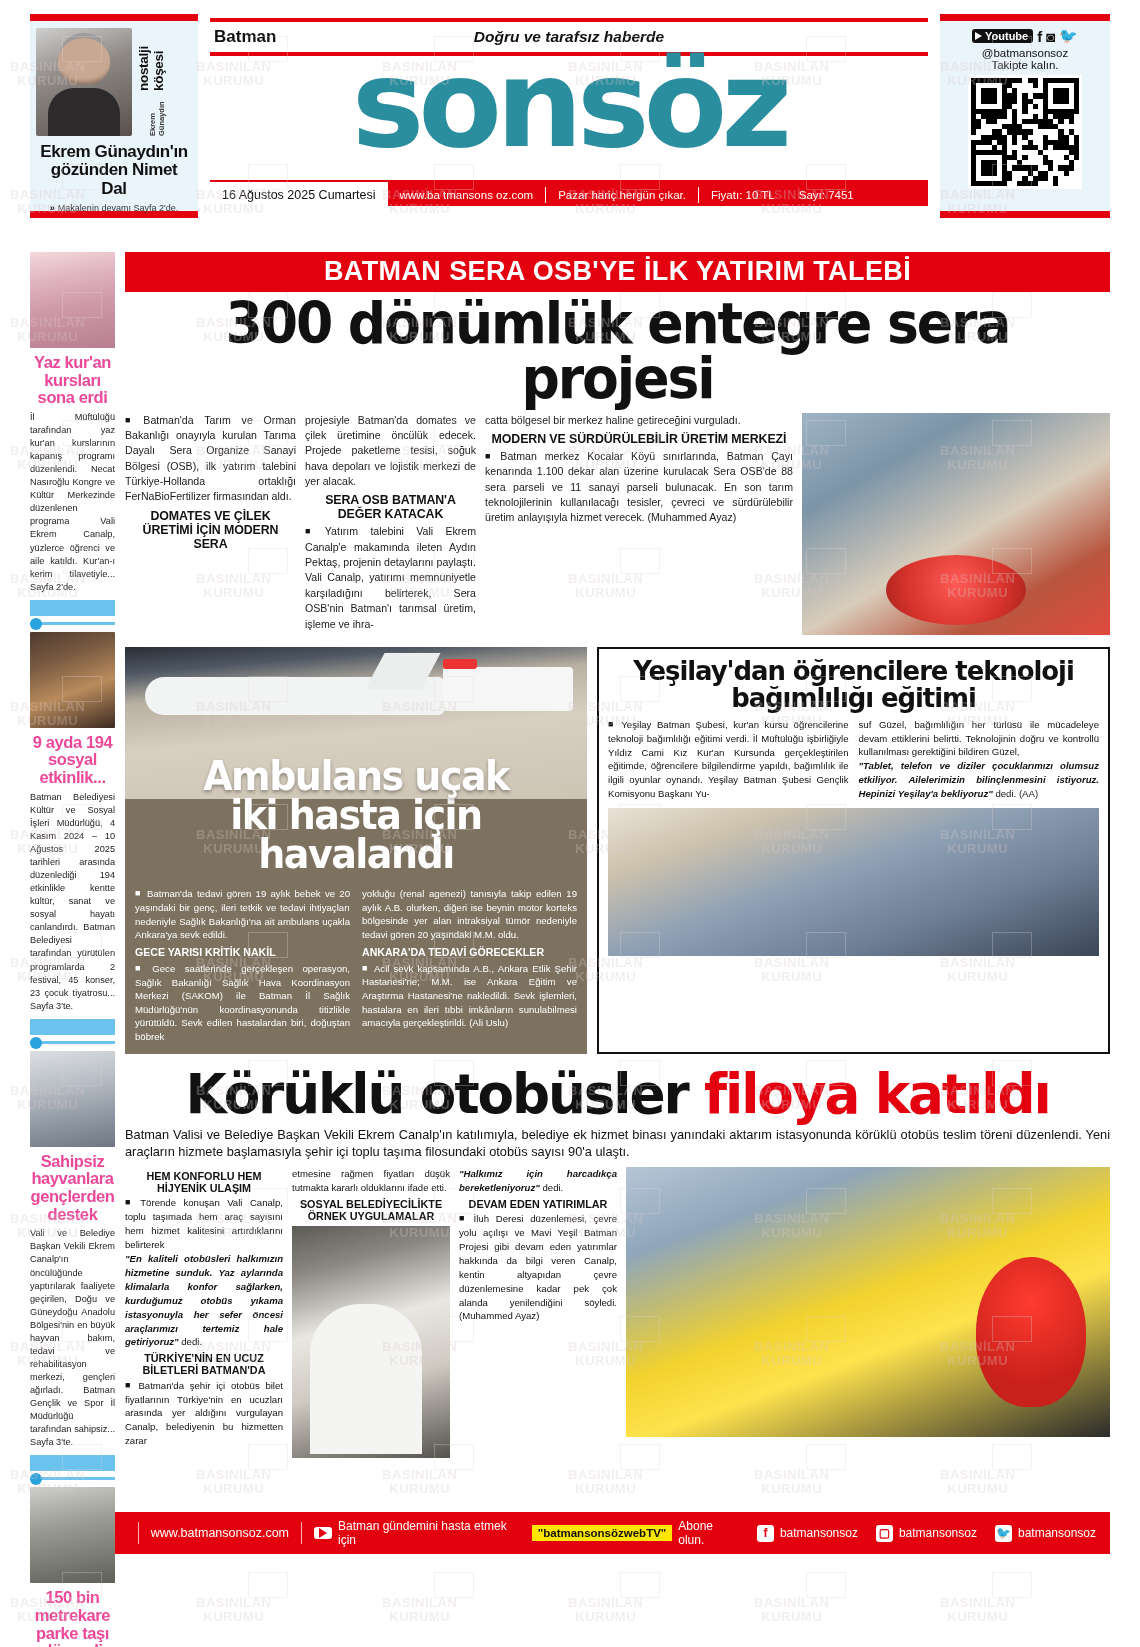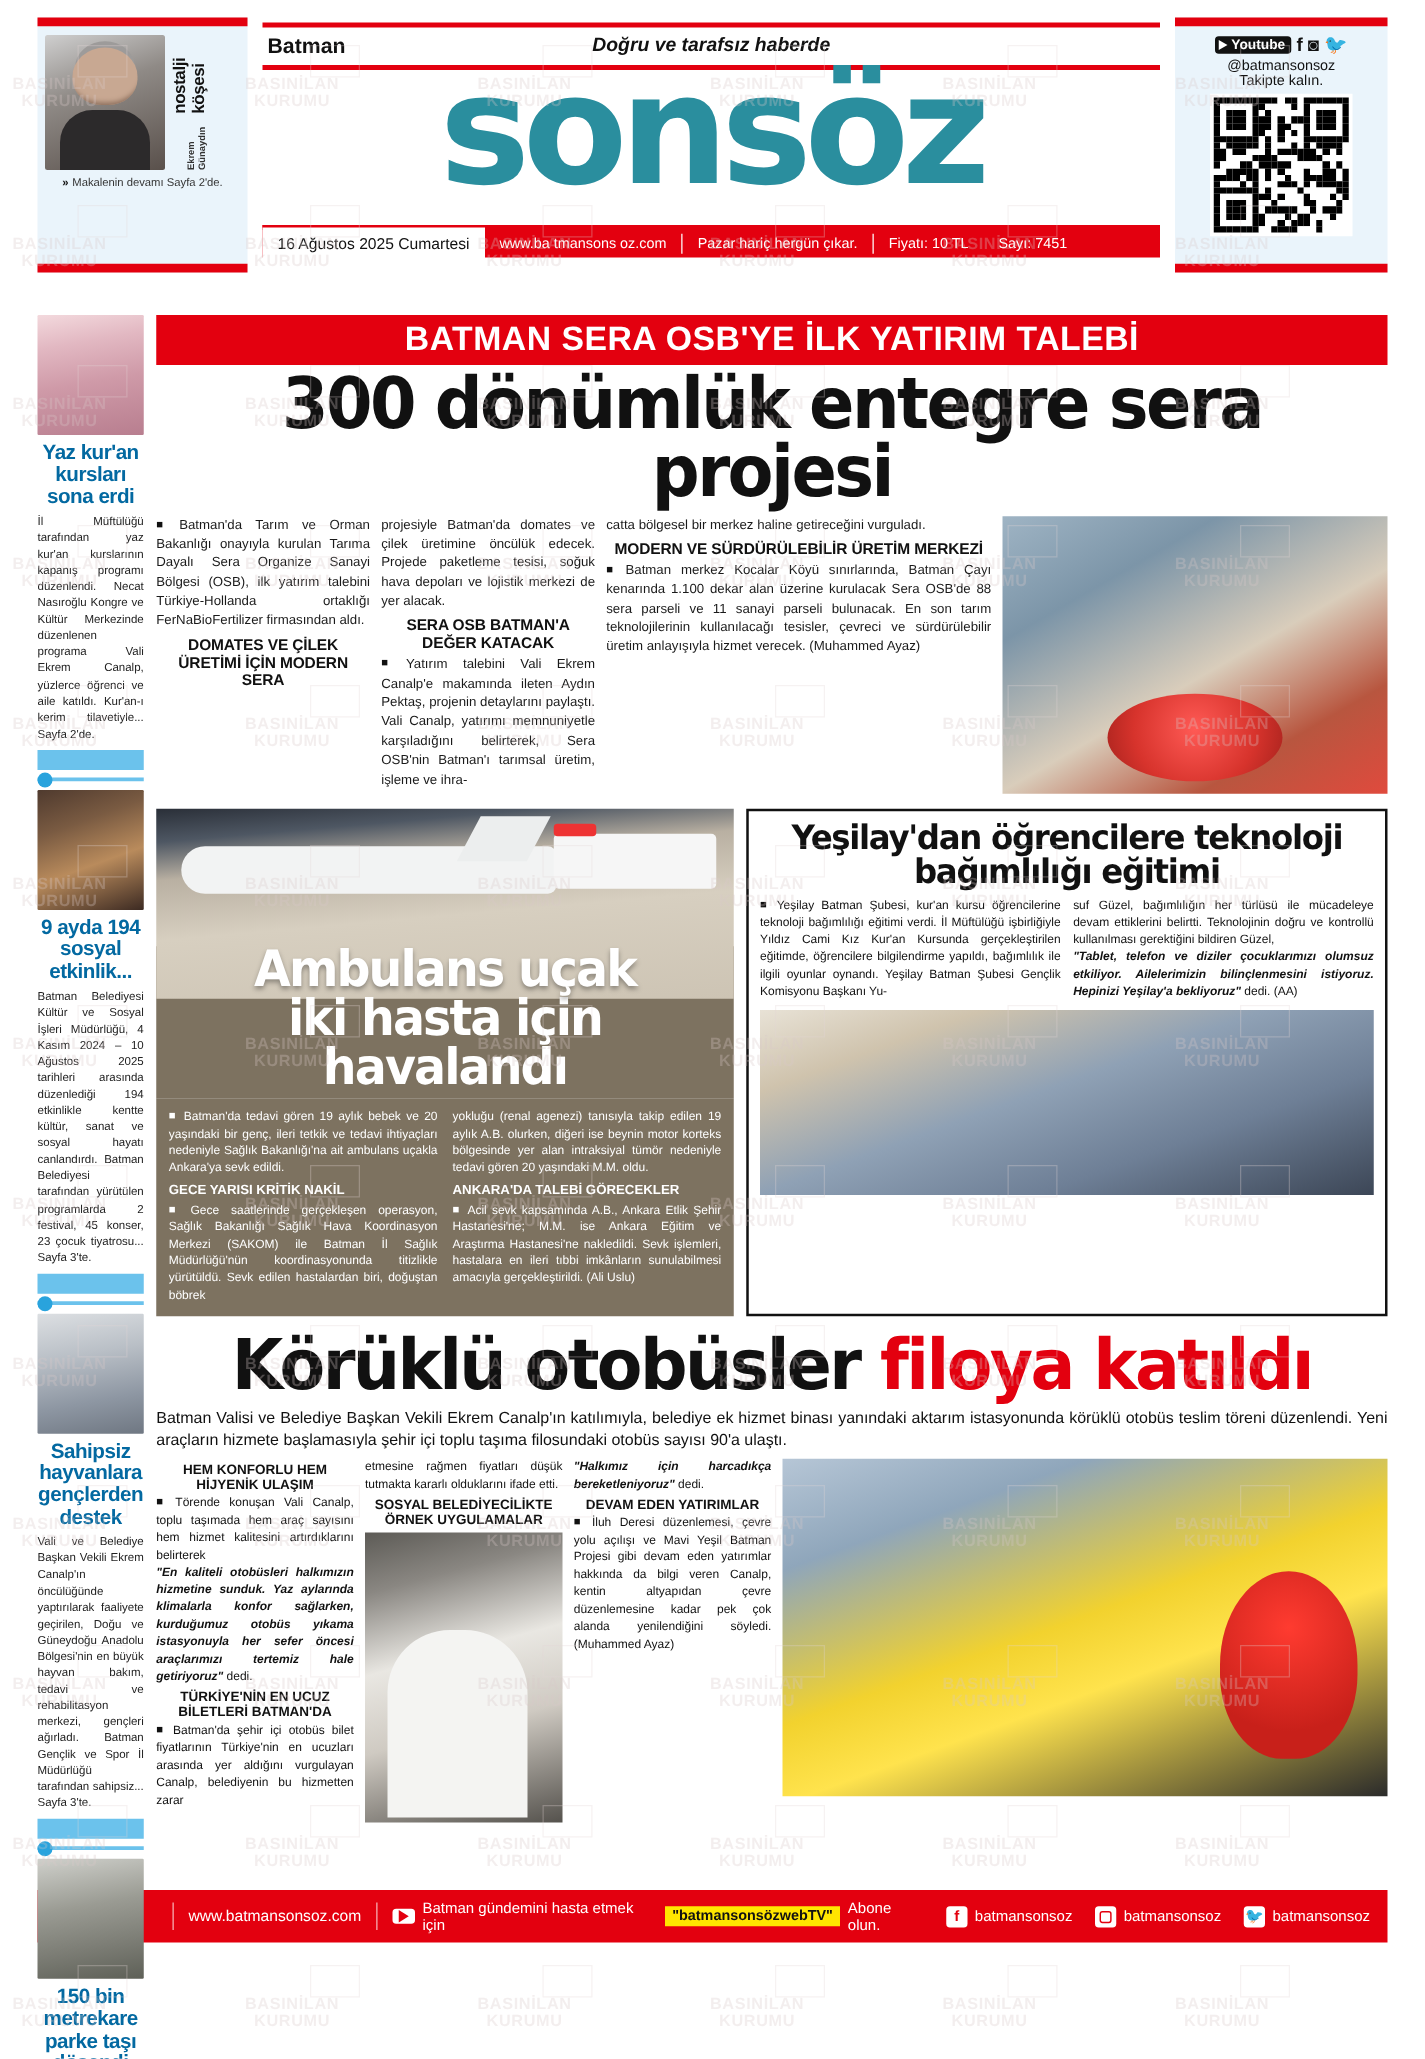--- a/index.html
+++ b/index.html
@@ -142,21 +142,21 @@
   .rightcol { flex: 1; }
 
   .sbcard { margin-bottom: 6px; position: relative; }
   .sbcard .dot {
     width: 12px; height: 12px; border-radius: 50%; background: #29a3dd;
     position: absolute; left: 0; top: -4px; z-index:3;
   }
   .sbcard .hline { height: 3px; background: #6bc2ec; margin-bottom: 7px; }
   .sbcard .thumb { width: 100%; height: 96px; border-radius: 1px; }
   .sbcard h4 {
-    font-size: 16.5px; font-weight: 800; color: #0369a1; line-height: 1.07;
+    font-size: 16.5px; font-weight: 800; color: #ec4899; line-height: 1.07;
     text-align: center; margin: 6px 0 4px; letter-spacing: -.4px;
   }
   .sbcard p {
     font-size: 9.2px; line-height: 1.42; color: #222; text-align: justify;
   }
   .sbcard .band { height: 16px; background: #6bc2ec; margin-top: 6px; }
 
   
   .ph-kuran { background: linear-gradient(170deg,#f3d9dd 0%,#e2b8c2 25%,#cf9aa8 55%,#b87e8f 100%); }
   .ph-tiyatro{ background: linear-gradient(160deg,#4f3a2e 0%,#7a5b42 30%,#b98b5c 60%,#3c2a22 100%); }
@@ -311,20 +311,21 @@
   <div class="masthead">
 
     <div class="nostalji">
       <div class="photowrap">
         <div class="photo"></div>
         <div class="vert">
           <span class="small">Ekrem Günaydın</span>
           <span class="big">nostalji köşesi</span>
         </div>
       </div>
+      <h3>Ekrem Günaydın'ın gözünden Nimet Dal</h3>
       <div class="cont">
         <i>»</i><span>Makalenin devamı Sayfa 2'de.</span>
       </div>
     </div>
 
     <div class="headblock">
       <div class="topline">
         <div class="city">Batman</div>
         <div class="slogan">Doğru ve tarafsız haberde</div>
         <div class="spacer"></div>
@@ -882,21 +883,21 @@
             <div class="l2">iki hasta için havalandı</div>
           </div>
           <div class="ambbody">
             <div class="c">
               <p class="sq">Batman'da tedavi gören 19 aylık bebek ve 20 yaşındaki bir genç, ileri tetkik ve tedavi ihtiyaçları nedeniyle Sağlık Bakanlığı'na ait ambulans uçakla Ankara'ya sevk edildi.</p>
               <div class="sub">GECE YARISI KRİTİK NAKİL</div>
               <p class="sq">Gece saatlerinde gerçekleşen operasyon, Sağlık Bakanlığı Sağlık Hava Koordinasyon Merkezi (SAKOM) ile Batman İl Sağlık Müdürlüğü'nün koordinasyonunda titizlikle yürütüldü. Sevk edilen hastalardan biri, doğuştan böbrek</p>
             </div>
             <div class="c">
               <p>yokluğu (renal agenezi) tanısıyla takip edilen 19 aylık A.B. olurken, diğeri ise beynin motor korteks bölgesinde yer alan intraksiyal tümör nedeniyle tedavi gören 20 yaşındaki M.M. oldu.</p>
-              <div class="sub">ANKARA'DA TALEBİ GÖRECEKLER</div>
+              <div class="sub">ANKARA'DA TEDAVİ GÖRECEKLER</div>
               <p class="sq">Acil sevk kapsamında A.B., Ankara Etlik Şehir Hastanesi'ne; M.M. ise Ankara Eğitim ve Araştırma Hastanesi'ne nakledildi. Sevk işlemleri, hastalara en ileri tıbbi imkânların sunulabilmesi amacıyla gerçekleştirildi. (Ali Uslu)</p>
             </div>
           </div>
         </div>
 
         <div class="yesbox">
           <div class="yeshead">Yeşilay'dan öğrencilere teknoloji bağımlılığı eğitimi</div>
           <div class="yesbody">
             <div class="c">
               <p class="sq">Yeşilay Batman Şubesi, kur'an kursu öğrencilerine teknoloji bağımlılığı eğitimi verdi. İl Müftülüğü işbirliğiyle Yıldız Cami Kız Kur'an Kursunda gerçekleştirilen eğitimde, öğrencilere bilgilendirme yapıldı, bağımlılık ile ilgili oyunlar oynandı. Yeşilay Batman Şubesi Gençlik Komisyonu Başkanı Yu-</p>

